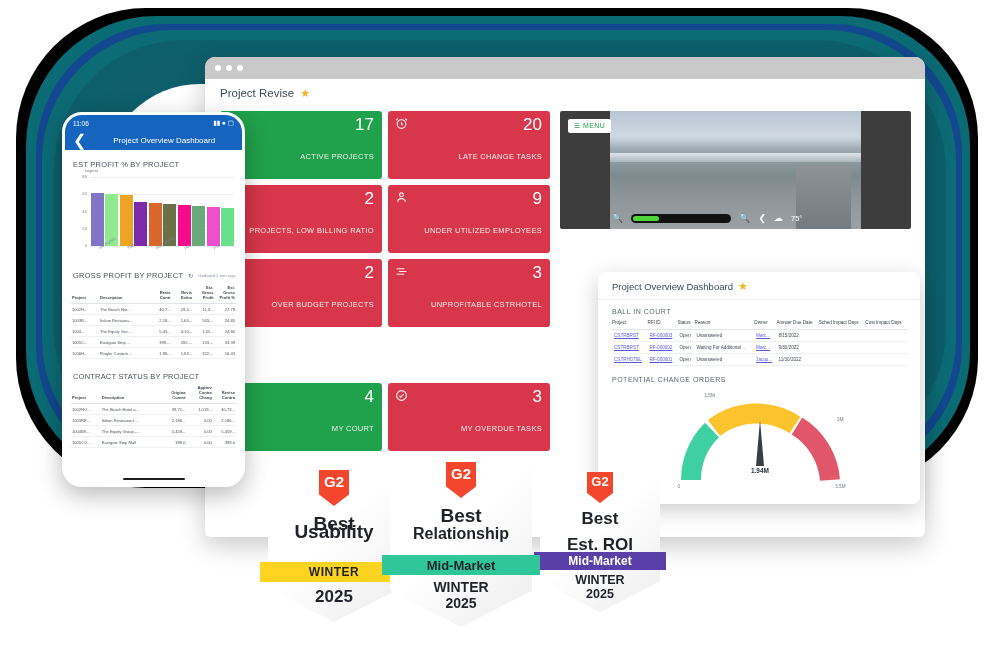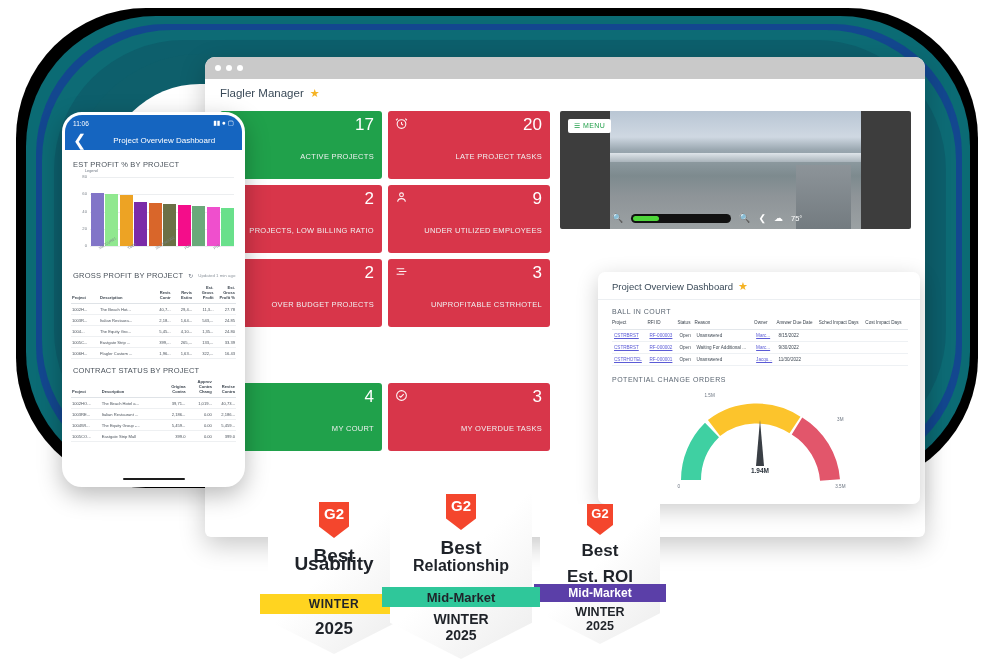--- a/index.html
+++ b/index.html
@@ -118,21 +118,21 @@
   #xlabels { position:absolute; left: 20px; right: 2px; bottom: 0; height: 20px; }
   .xlab { position:absolute; font-size: 3.6px; color:#7b838b; transform: rotate(-32deg); transform-origin: left top; white-space: nowrap; }
   
   table.pht { width: 100%; border-collapse: collapse; font-size: 4.1px; color: #4a525b; table-layout: fixed; }
   table.pht th { text-align: left; font-weight: bold; color: #3c454f; padding: 2px 1px 3px 1px; border-bottom: 1px solid #dfe3e7; vertical-align: bottom; font-size: 4.1px; }
   table.pht td { padding: 2.5px 1px; border-bottom: 1px solid #eef0f2; overflow: hidden; white-space: nowrap; }
   #ph-home { position:absolute; left:50%; transform:translateX(-50%); bottom: 4px; width: 62px; height: 2.5px; border-radius: 2px; background:#1d1d1d; }
 
   
   .badge { position: absolute; }
-  .badge-shield { position: relative; width: 100%; height: 100%; margin-top: 32px; }
+  .badge-shield { position: relative; width: 100%; height: 100%; }
   .shield-body {
     position: absolute; left: 0; right: 0; top: 0; bottom: 0;
     background: linear-gradient(135deg,#ffffff 0%,#ffffff 45%,#ececec 100%);
     clip-path: polygon(0 0, 100% 0, 100% 78%, 50% 100%, 0 78%);
     box-shadow: 0 3px 10px rgba(0,0,0,.18);
   }
   .g2-mark {
     position: absolute; left: 50%; transform: translateX(-50%); top: 0;
     background: #f4462d; color: #fff; font-weight: bold; text-align: center;
     clip-path: polygon(0 0, 100% 0, 100% 68%, 50% 100%, 0 68%);
@@ -162,21 +162,21 @@
   <div class="ring ring-inner"></div>
   <div class="ring ring-mask"></div>
 
   <div id="browser">
     <div id="titlebar">
       <span class="dot"></span>
       <span class="dot"></span>
       <span class="dot"></span>
     </div>
     <div id="app-header">
-      <span id="app-title">Flagler Manager</span>
+      <span id="app-title">Project Revise</span>
       <span class="star">★</span>
     </div>
 
     <div id="app-body">
 
       <div id="kpi-col">
 
         <div class="kpi-row">
           <div class="kpi green wide">
             <svg class="ico" viewBox="0 0 24 24" fill="none" stroke="#fff" stroke-width="2">
@@ -184,21 +184,21 @@
               </svg>
             <span class="num">17</span>
             <span class="lab">ACTIVE PROJECTS</span>
           </div>
           <div class="kpi red wide">
             <svg class="ico" viewBox="0 0 24 24" fill="none" stroke="#fff" stroke-width="2">
                 <circle cx="12" cy="13" r="8"></circle>
                 <path d="M12 9v4l3 2M5 3L2 6M19 3l3 3"></path>
               </svg>
             <span class="num">20</span>
-            <span class="lab">LATE PROJECT TASKS</span>
+            <span class="lab">LATE CHANGE TASKS</span>
           </div>
         </div>
 
         <div class="kpi-row">
           <div class="kpi red wide">
             <span class="num">2</span>
             <span class="lab">PROJECTS, LOW BILLING RATIO</span>
           </div>
           <div class="kpi red wide">
             <svg class="ico" viewBox="0 0 24 24" fill="none" stroke="#fff" stroke-width="2">
@@ -442,21 +442,21 @@
               <td>1006H...</td>
               <td>Flagler Custom ...</td>
               <td style="text-align: right;">1,96...</td>
               <td style="text-align: right;">1,63...</td>
               <td style="text-align: right;">322,...</td>
               <td style="text-align: right;">16.43</td>
             </tr>
           </tbody>
         </table>
 
-      <div class="ph-sect" style="margin-top:7px">CONTRACT STATUS BY PROJECT</div>
+      <div class="ph-sect" style="margin-top:13px">CONTRACT STATUS BY PROJECT</div>
       <table class="pht" id="cs-table">
           <thead>
             <tr>
               <th style="width: 18%;">Project</th>
               <th style="width: 36%;">Description</th>
               <th style="width: 16%; text-align: right;">Origina Contra</th>
               <th style="width: 16%; text-align: right;">Approv Contra Chang</th>
               <th style="width: 14%; text-align: right;">Revise Contra</th>
             </tr>
           </thead>

